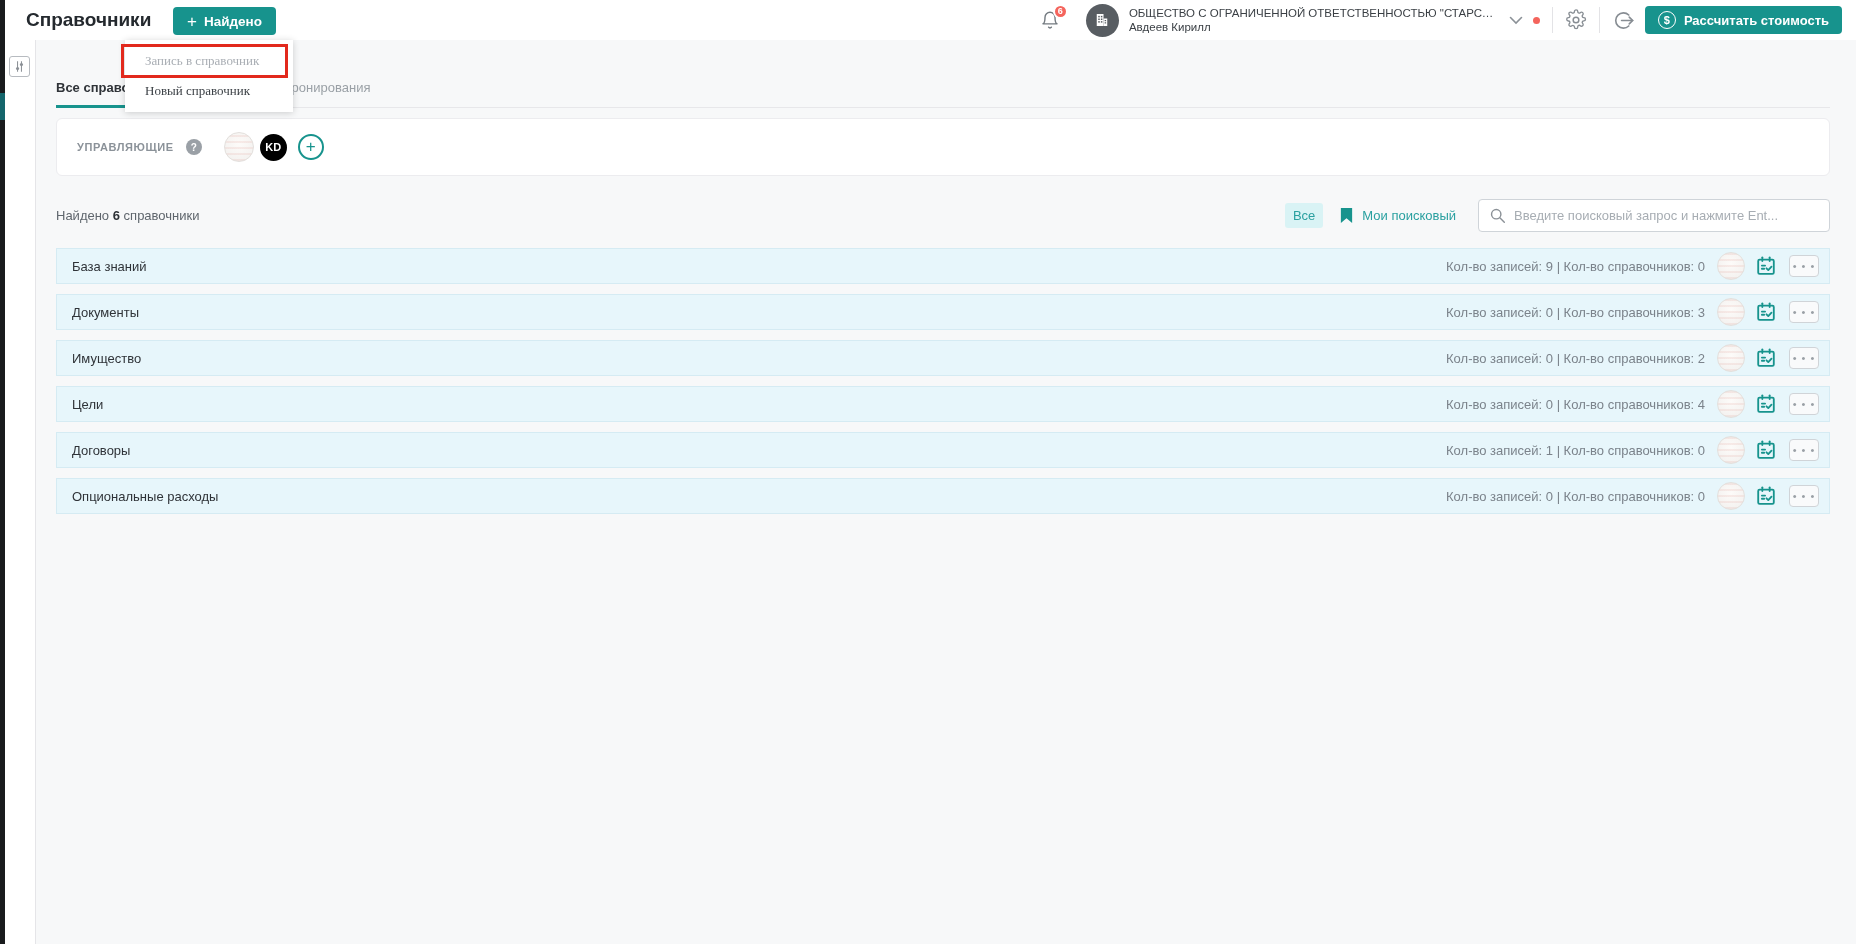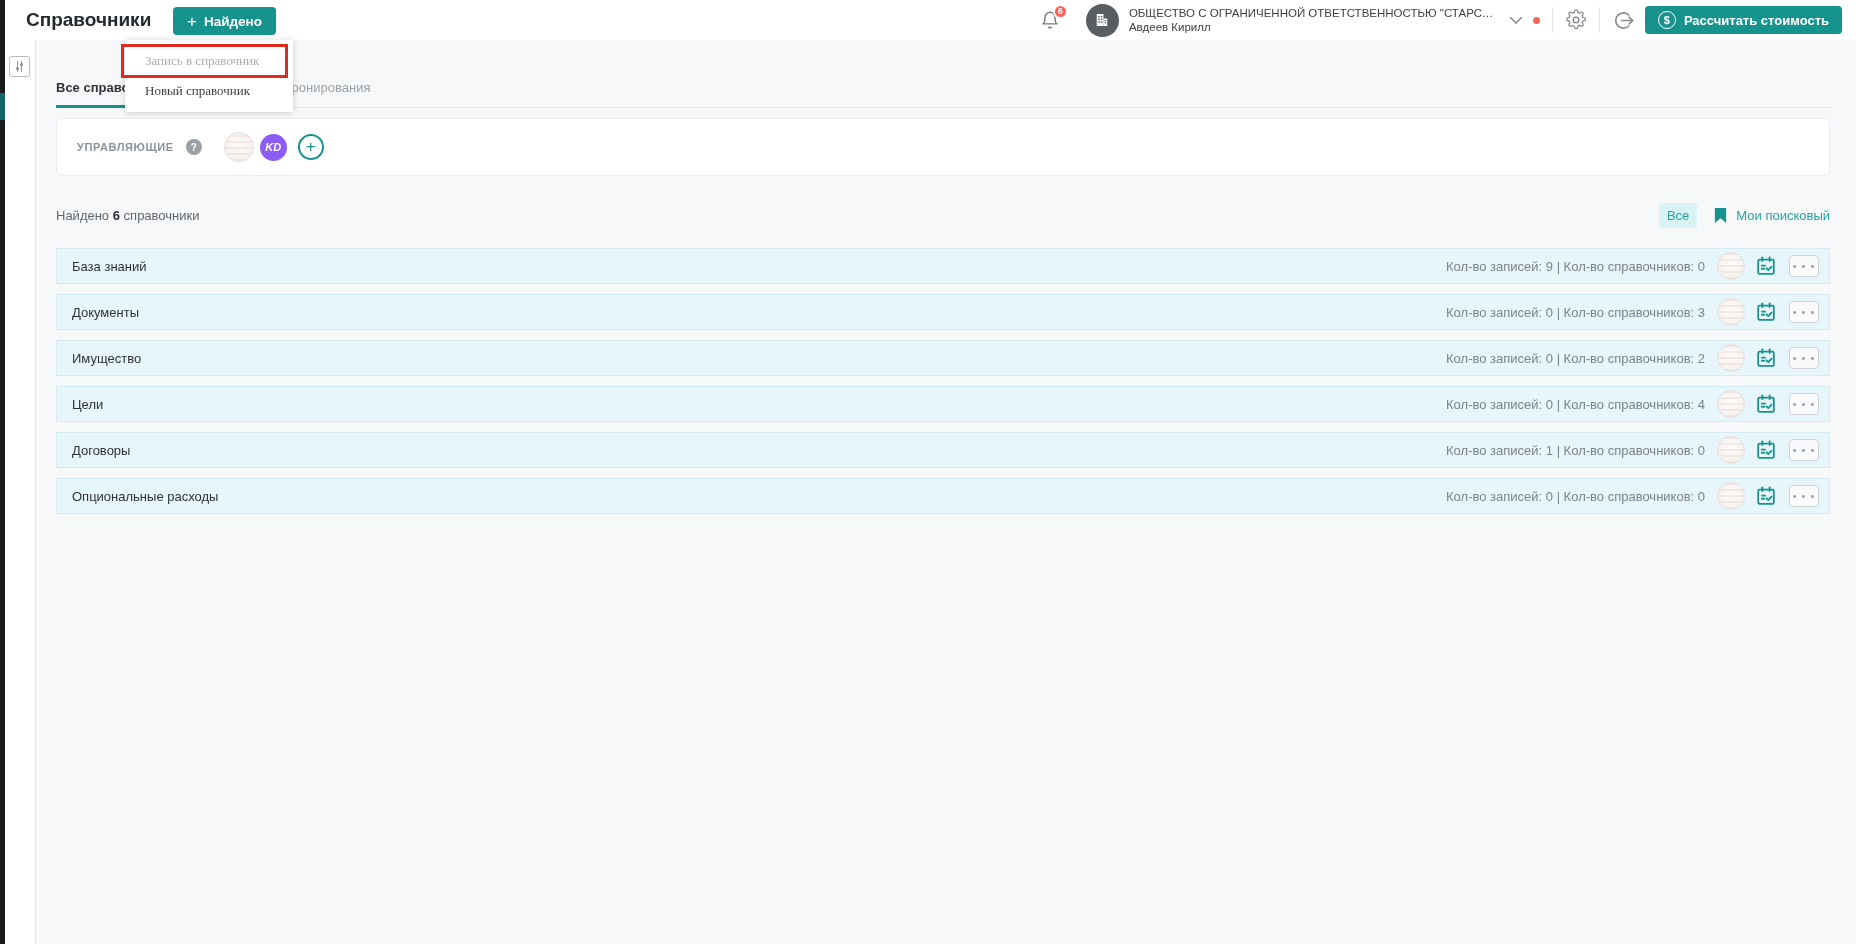--- a/index.html
+++ b/index.html
@@ -78,24 +78,23 @@
     margin-left:12px; cursor:pointer;
   }
   .avatar-faded {
     width:30px; height:30px; border-radius:50%; margin-left:22px;
     border:1px solid #e3e0dd;
     background:
       repeating-linear-gradient(0deg, rgba(214,120,110,0.12) 0 2px, rgba(255,255,255,0) 2px 6px),
       radial-gradient(circle at 50% 40%, #fdfbf9, #f1efed);
   }
   .avatar-kd {
-    width:27px; height:27px; border-radius:50%; background:#8b5cf6; color:#fff;
+    width:27px; height:27px; border-radius:50%; background:#000000; color:#fff;
     font-size:11px; font-weight:bold; display:flex; align-items:center; justify-content:center;
     margin-left:6px;
-    font-style:italic;
   }
   .add-manager-btn {
     width:26px; height:26px; border-radius:50%; background:#fff; border:2px solid #17938d;
     color:#17938d; font-size:17px; line-height:1; display:flex; align-items:center; justify-content:center;
     margin-left:11px; cursor:pointer; font-family:inherit; padding-bottom:2px;
   }
   
   .results-row { margin-top:22px; display:flex; align-items:center; height:34px; }
   .found-text { font-size:13px; color:#5f666d; }
   .found-text b { color:#2f3338; }
@@ -261,20 +260,29 @@
     <span class="spacer"></span>
     <span class="chip-all">Все</span>
     <span class="subs">
       <span>
         <svg width="15" height="17" viewBox="0 0 16 18" fill="#17938d">
           <path d="M2 1 h12 v16 l-6 -5 -6 5 z"></path>
         </svg>
       </span>
       <span>Мои поисковый</span>
     </span>
+    <div class="search-box">
+      <span>
+        <svg width="17" height="17" viewBox="0 0 20 20" fill="none" stroke="#8b9197" stroke-width="1.7" stroke-linecap="round">
+          <circle cx="8.5" cy="8.5" r="5.5"></circle>
+          <line x1="13" y1="13" x2="18" y2="18"></line>
+        </svg>
+      </span>
+      <input type="text" placeholder="Введите поисковый запрос и нажмите Ent..." style="">
+    </div>
   </div>
 
   <div class="rows" id="rows">
   <div class="dir-row">
     <span class="row-name">База знаний</span>
     <span class="row-right">
       <span class="row-stats">Кол-во записей: 9  |  Кол-во справочников: 0</span>
       <span class="avatar-faded row-avatar"></span>
       <span class="cal-icon">
         <svg width="22" height="22" viewBox="0 0 24 24" fill="none" stroke="#17938d" stroke-width="2" stroke-linecap="round" stroke-linejoin="round">

